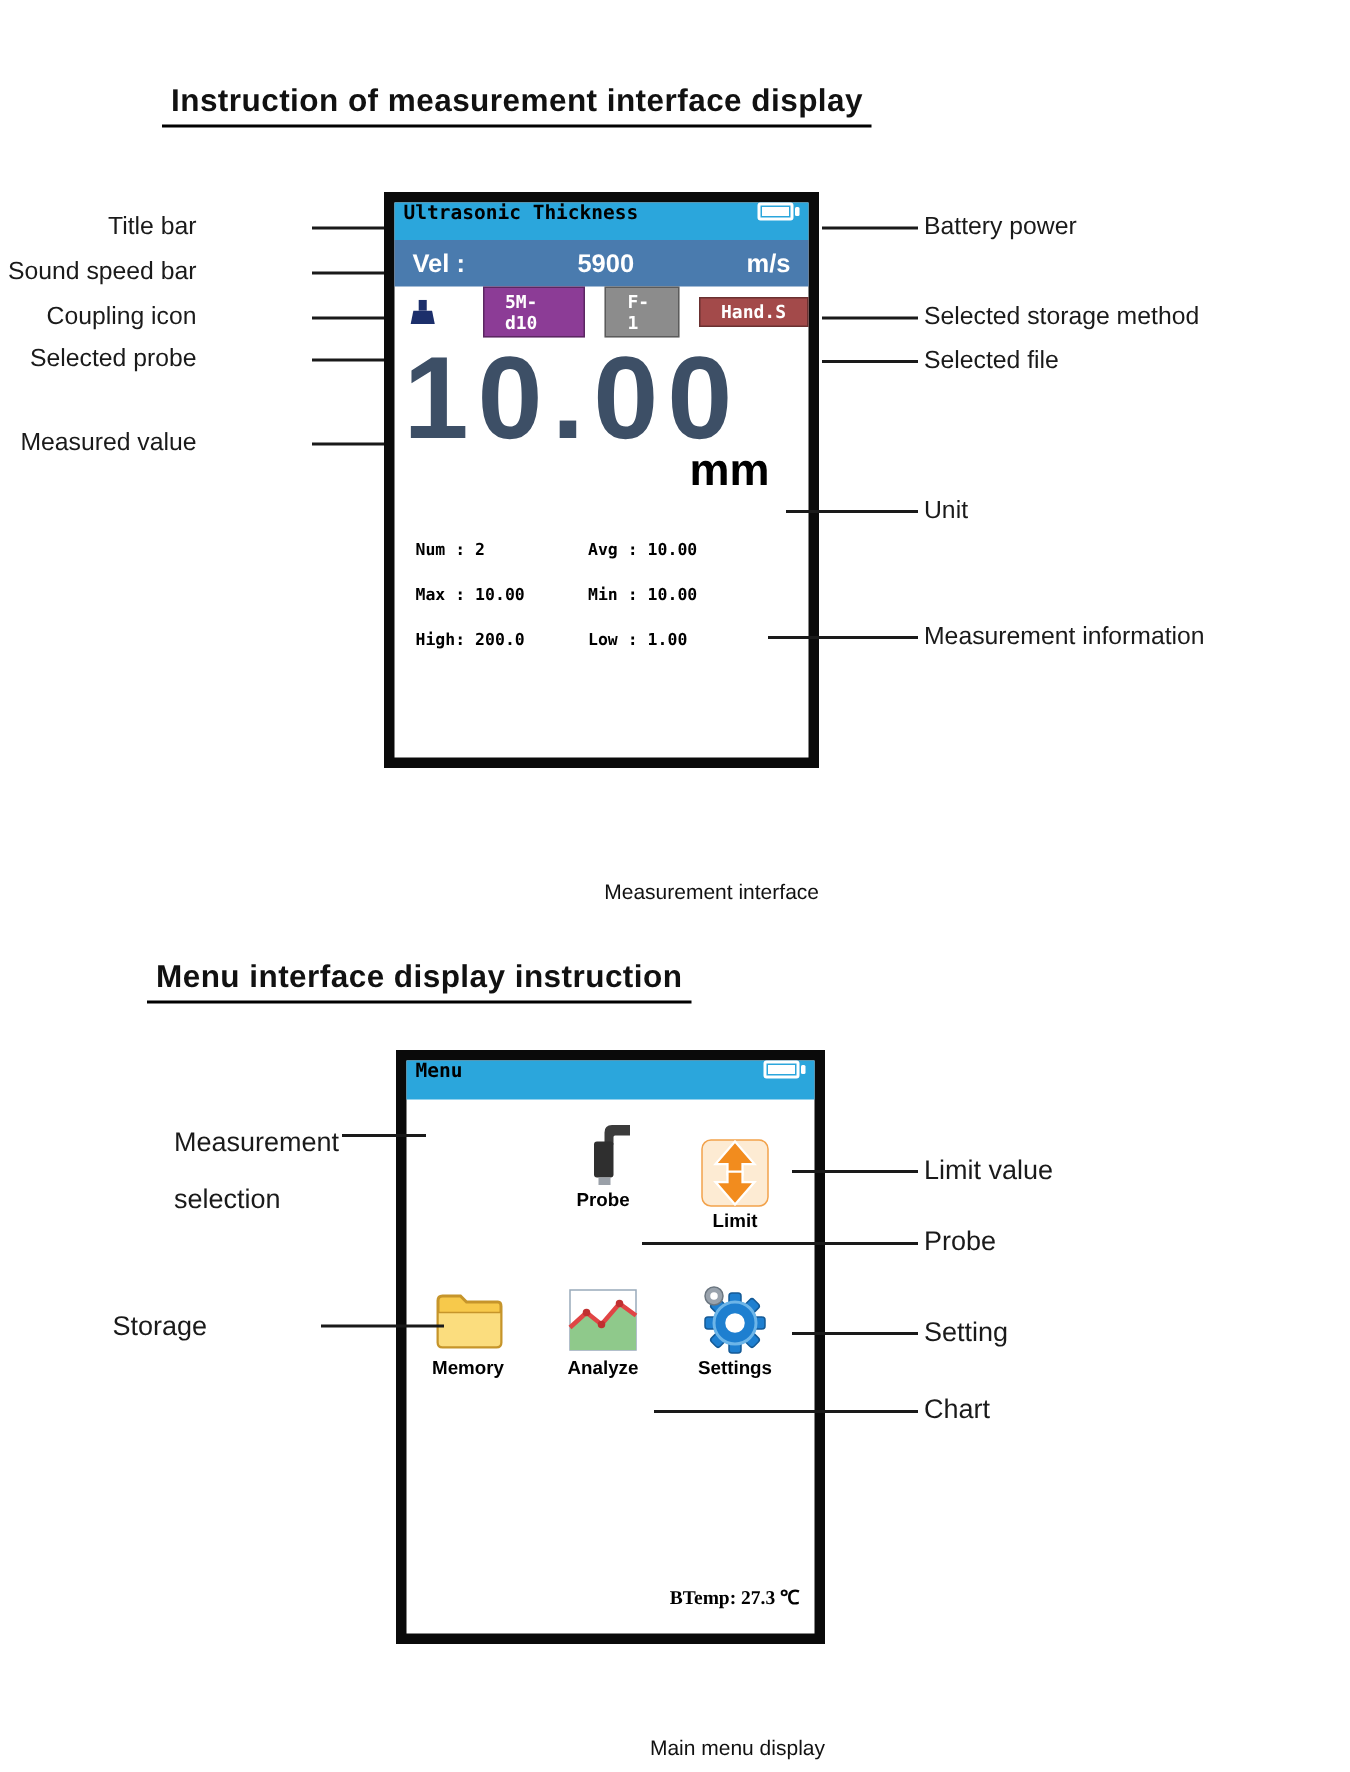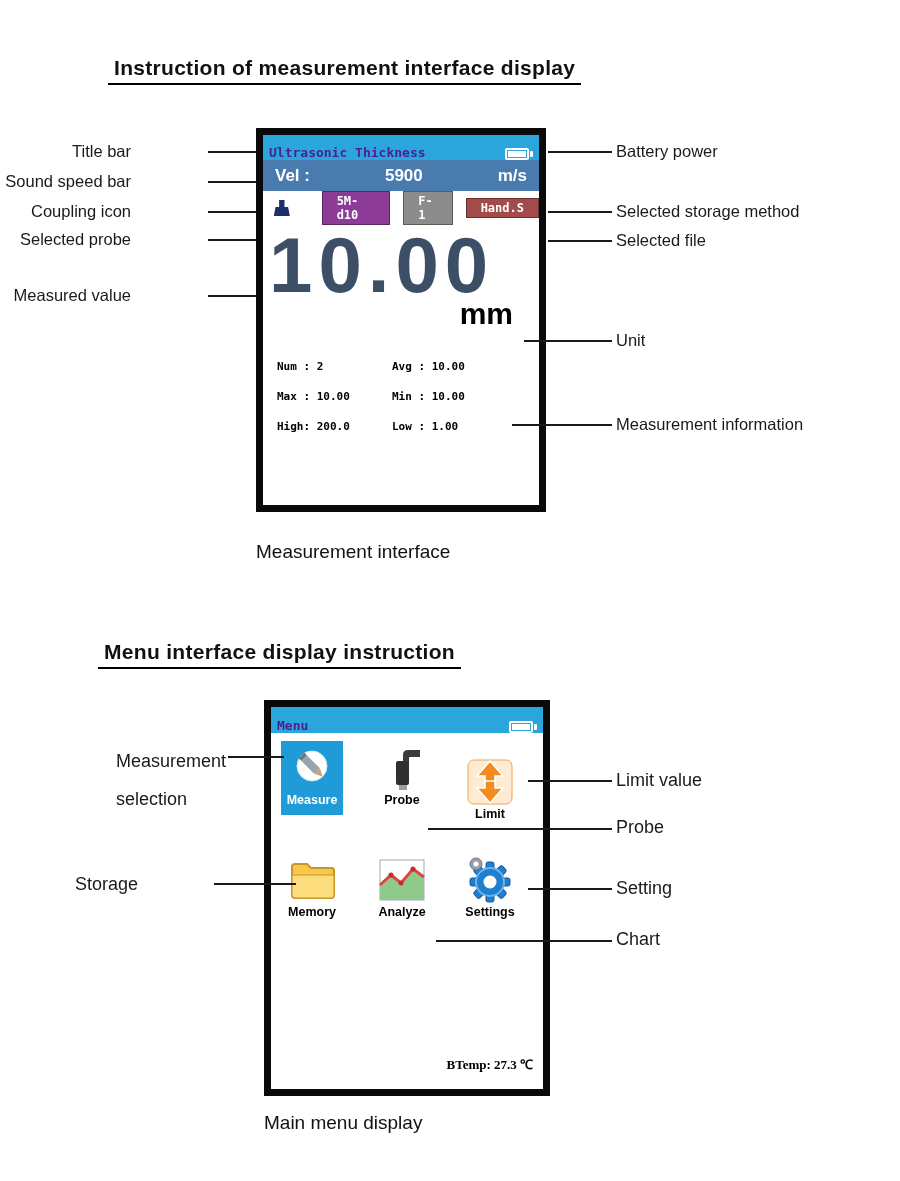--- a/index.html
+++ b/index.html
@@ -4,35 +4,35 @@
 <style>
   * { margin:0; padding:0; box-sizing:border-box; }
   body { background:#fff; font-family:"Liberation Sans", sans-serif; }
   .page { position:relative; width:828px; height:1181px; background:#fff; overflow:hidden; color:#1a1a1a; }
 
   .heading { position:absolute; font-size:21px; font-weight:bold; letter-spacing:.3px;
              border-bottom:2.5px solid #000; padding:0 6px 3px 6px; color:#111; }
   .h1a { left:108px; top:56px; }
   .h2a { left:98px; top:640px; }
 
-  .caption { position:absolute; text-align:left; font-size:19px; color:#111; }
+  .caption { position:absolute; text-align:right; font-size:14px; color:#111;margin-top:45px; }
   .cap1 { left:256px; width:290px; top:541px; }
   .cap2 { left:264px; width:286px; top:1112px; }
 
   .lbl { position:absolute; font-size:16.5px; color:#1a1a1a; white-space:nowrap; }
   .lbl2 { position:absolute; font-size:18px; color:#1a1a1a; }
   .ln  { position:absolute; height:0; border-top:2px solid #1a1a1a; z-index:6; }
 
   
   .device { position:absolute; border:7px solid #0a0a0a; background:#fff; }
   .dev1 { left:256px; top:128px; width:290px; height:384px; }
   .dev2 { left:264px; top:700px; width:286px; height:396px; }
 
-  .titlebar { display:flex; justify-content:space-between; align-items:flex-end;
-              background:#2BA6DC; color:#4c1d95; font-family:"DejaVu Sans Mono", monospace;
+  .titlebar { display:flex; justify-content:space-between; align-items:flex-start;
+              background:#2BA6DC; color:#000000; font-family:"DejaVu Sans Mono", monospace;
               font-weight:bold; font-size:13px; padding:0 6px; }
   .tb1 { height:25px; }
   .tb2 { height:26px; }
 
   .battery { display:inline-flex; align-items:center; }
   .bat-body { width:24px; height:12px; border:2px solid #fff; border-radius:2px; padding:1px; display:block; }
   .bat-fill { display:block; height:100%; width:100%; background:#fff; }
   .bat-nub  { width:3px; height:6px; background:#fff; display:block; margin-left:1px; border-radius:1px; }
 
   
@@ -145,33 +145,20 @@
       <div class="titlebar tb2">
         <span>Menu</span>
         <span class="battery">
           <span class="bat-body">
               <span class="bat-fill"></span>
             </span>
           <span class="bat-nub"></span>
         </span>
       </div>
 
-      <div class="cell selected" style="left:10px; top:34px;">
-        <div class="ic">
-          <svg viewBox="0 0 50 50" width="50" height="50">
-            <circle cx="25" cy="23" r="15" fill="#fff" stroke="#cfe8f6"></circle>
-            <g transform="rotate(-45 25 23)">
-              <rect x="21" y="8" width="8" height="4" fill="#6b7680"></rect>
-              <rect x="21" y="12" width="8" height="18" fill="#9aa3ad"></rect>
-              <polygon points="21,30 29,30 25,38" fill="#caa36a"></polygon>
-            </g>
-          </svg>
-        </div>
-        <div class="cl">Measure</div>
-      </div>
 
       <div class="cell" style="left:100px; top:34px;">
         <div class="ic">
           <svg viewBox="0 0 50 50" width="50" height="50">
             <path d="M26 20 L26 12 Q26 7 31 7 L43 7 L43 14 L33 14 Q32 14 32 15 L32 20 Z" fill="#3b3b3b"></path>
             <rect x="19" y="18" width="13" height="24" rx="2" fill="#2f2f2f"></rect>
             <rect x="22" y="42" width="8" height="5" fill="#9aa0a8"></rect>
           </svg>
         </div>
         <div class="cl">Probe</div>

